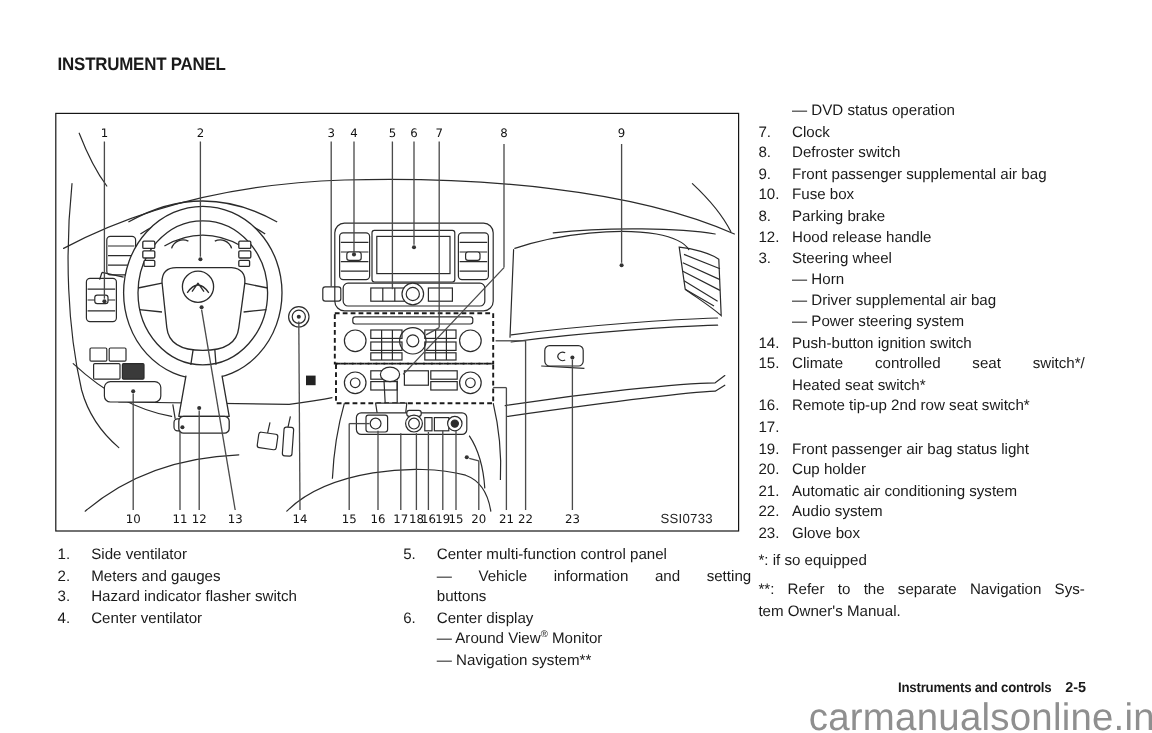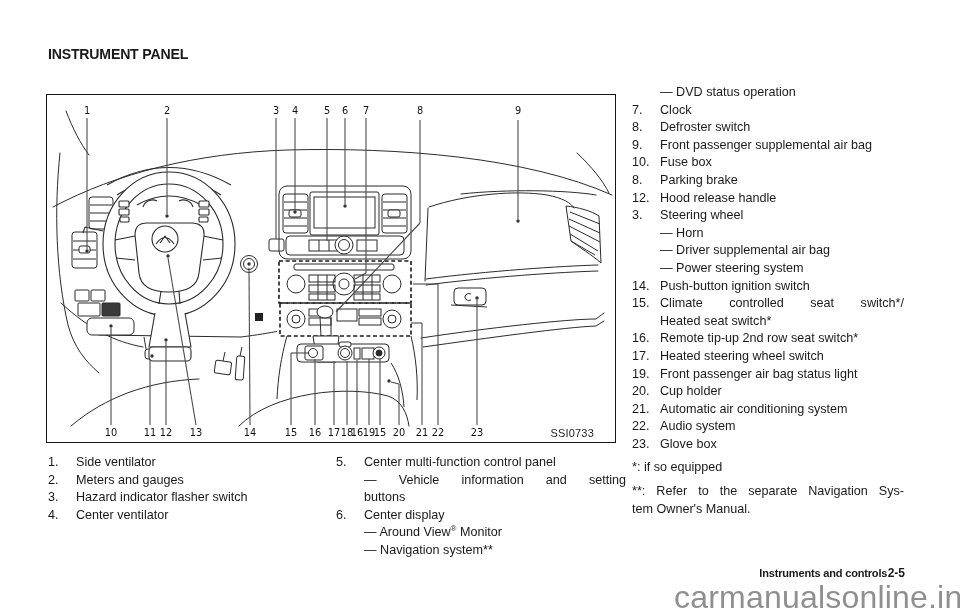--- a/index.html
+++ b/index.html
@@ -25,21 +25,21 @@
   .col-left{left:48px;top:454px;width:284px;}
   .col-mid{left:336px;top:454px;width:290px;}
   .col-right{left:632px;top:84px;width:272px;}
   .li{display:flex;}
   .num{flex:none;width:28px;}
   .lines{flex:1;min-width:0;}
   .ln.j{text-align:justify;text-align-last:justify;}
   .ln sup{font-size:8px;line-height:0;vertical-align:super;}
   .fn{margin-top:6px;}
   .page-footer{
-    position:absolute;right:55px;top:566px;display:flex;align-items:baseline;
+    position:absolute;right:55px;top:566px;display:flex;align-items:baseline;gap:11px;
     white-space:nowrap;
   }
   .footer-section{font-size:11.5px;font-weight:bold;letter-spacing:-0.2px;
     transform:scaleX(0.96);transform-origin:right center;}
   .footer-pageno{font-size:12px;font-weight:bold;}
   .watermark{
     position:absolute;left:674px;top:579px;font-size:32px;color:#8f8f8f;
     letter-spacing:0.2px;white-space:nowrap;
   }
 </style>
@@ -387,23 +387,20 @@
       </div>
     </div>
     <div class="li">
       <span class="num">16.</span>
       <div class="lines">
         <div class="ln">Remote tip-up 2nd row seat switch*</div>
       </div>
     </div>
     <div class="li">
       <span class="num">17.</span>
-      <div class="lines">
-        <div class="ln">Heated steering wheel switch</div>
-      </div>
     </div>
     <div class="li">
       <span class="num">19.</span>
       <div class="lines">
         <div class="ln">Front passenger air bag status light</div>
       </div>
     </div>
     <div class="li">
       <span class="num">20.</span>
       <div class="lines">

